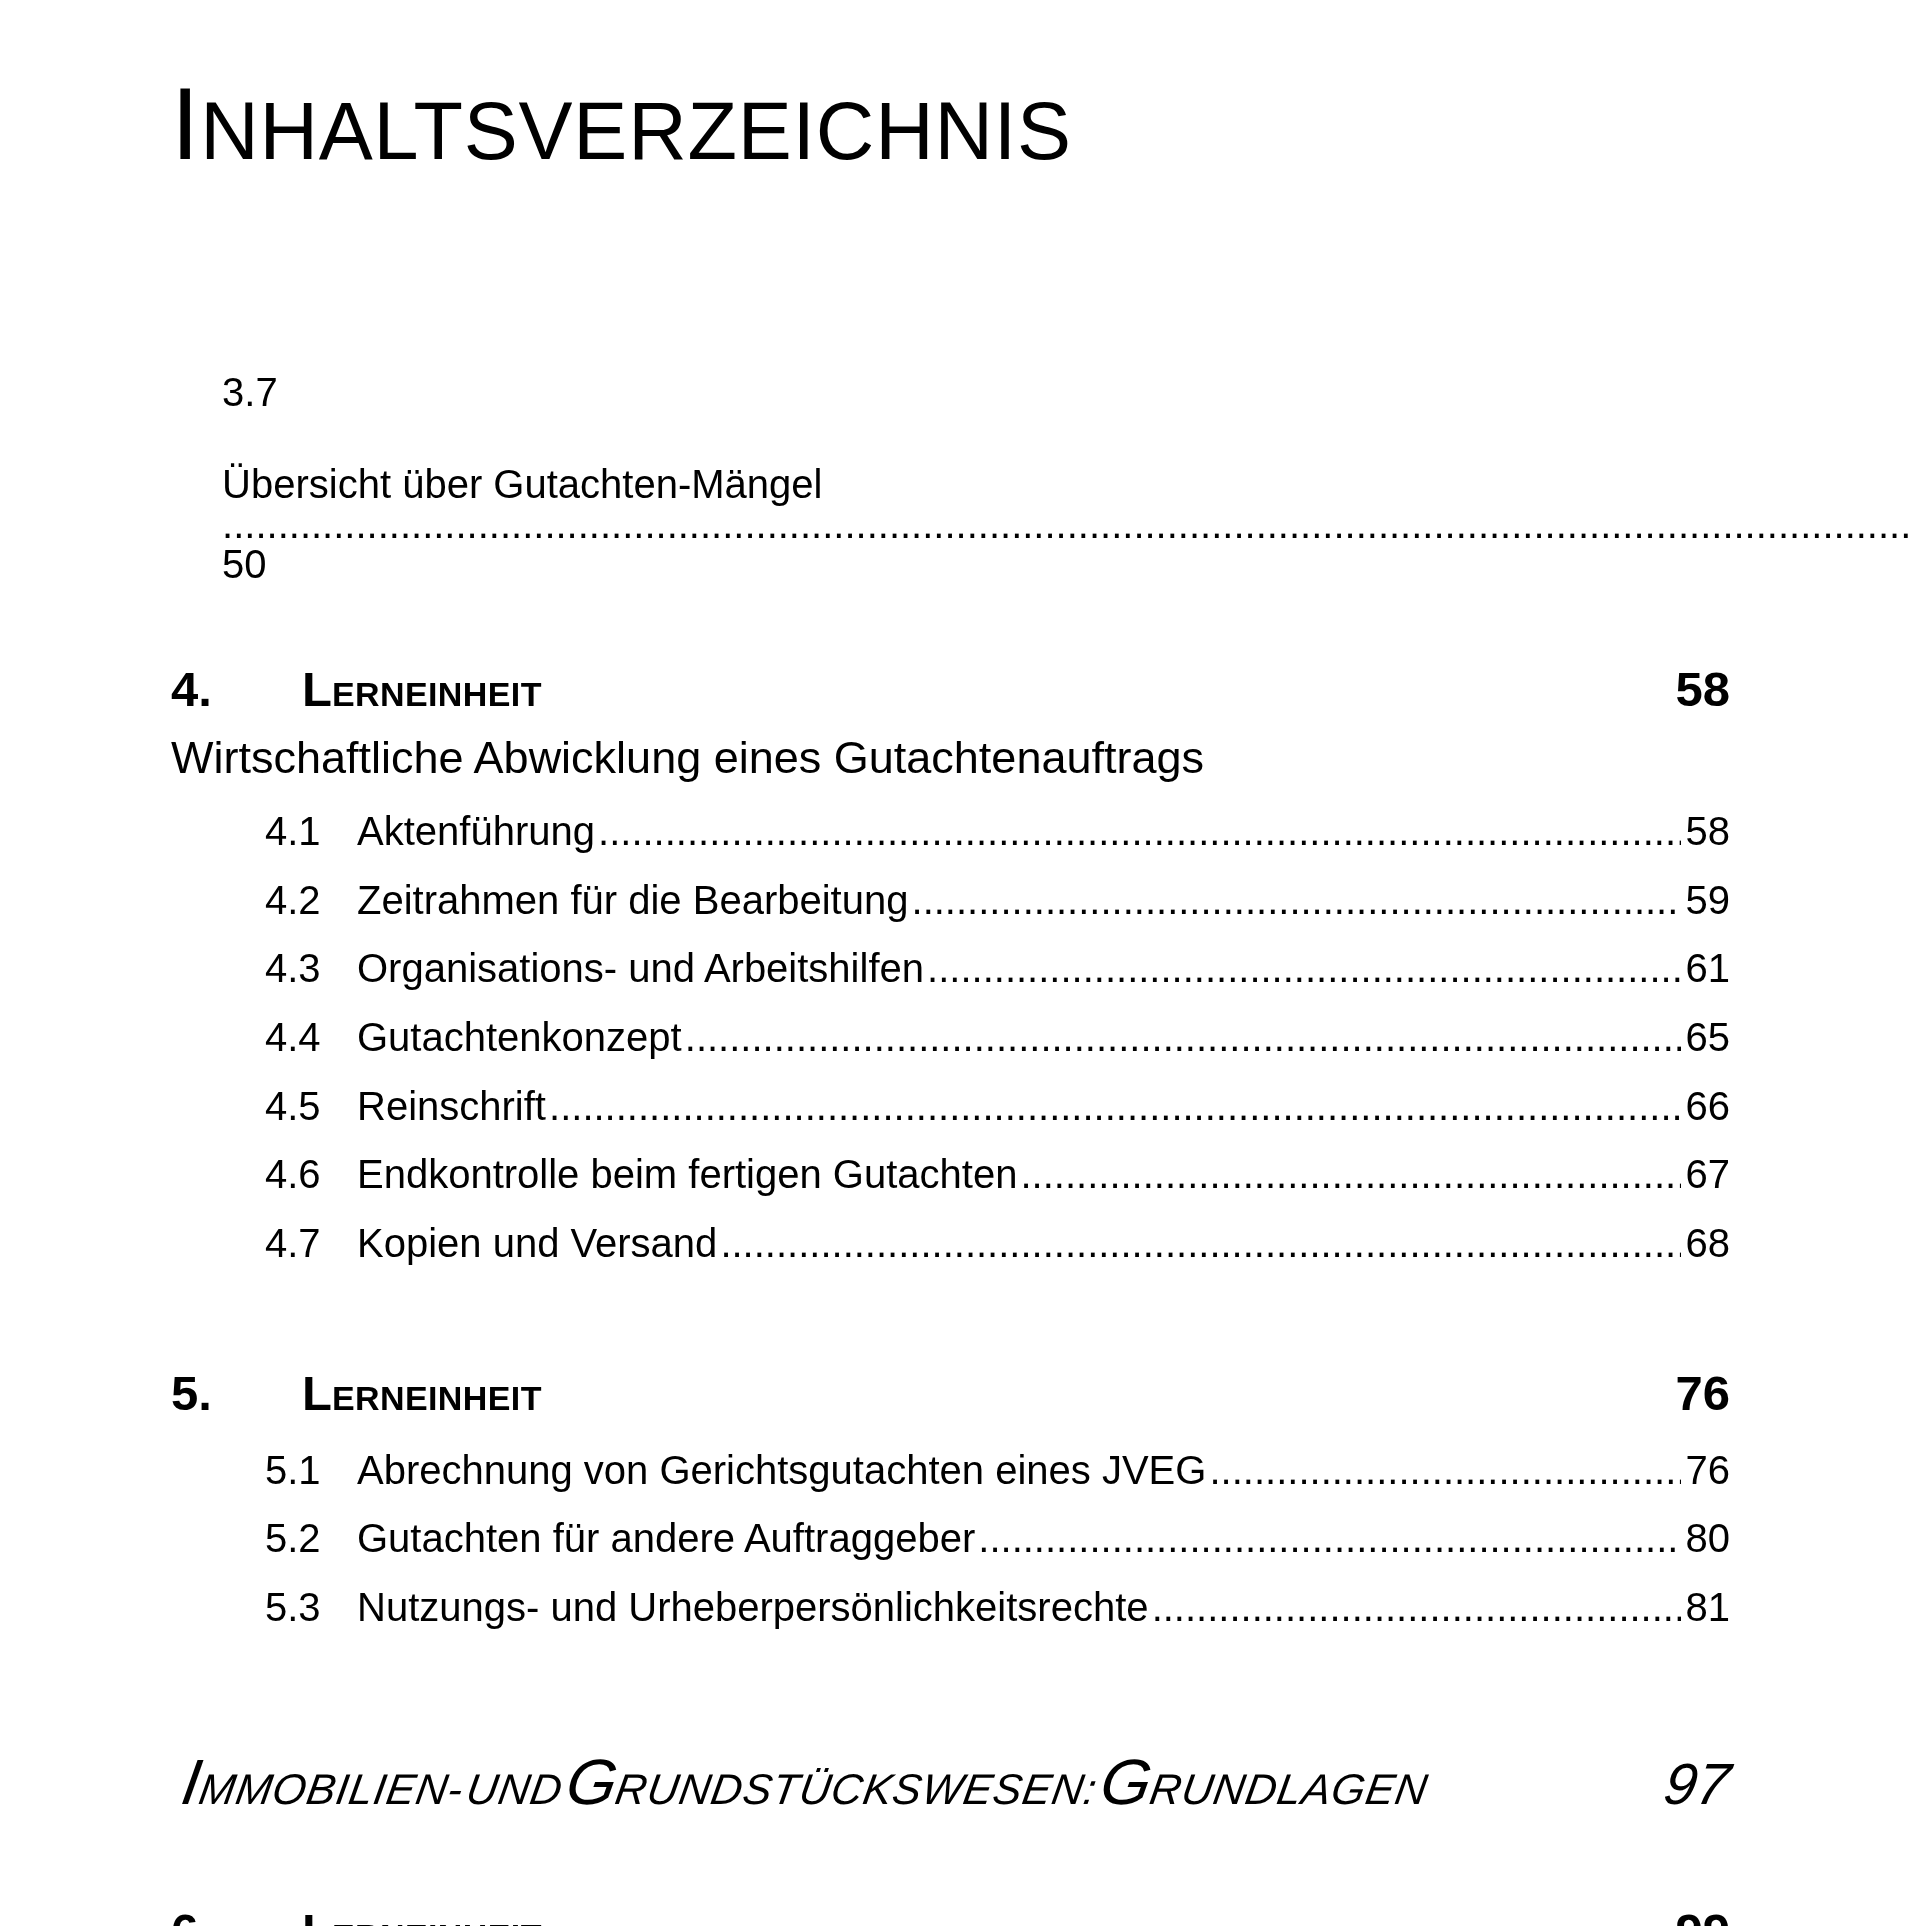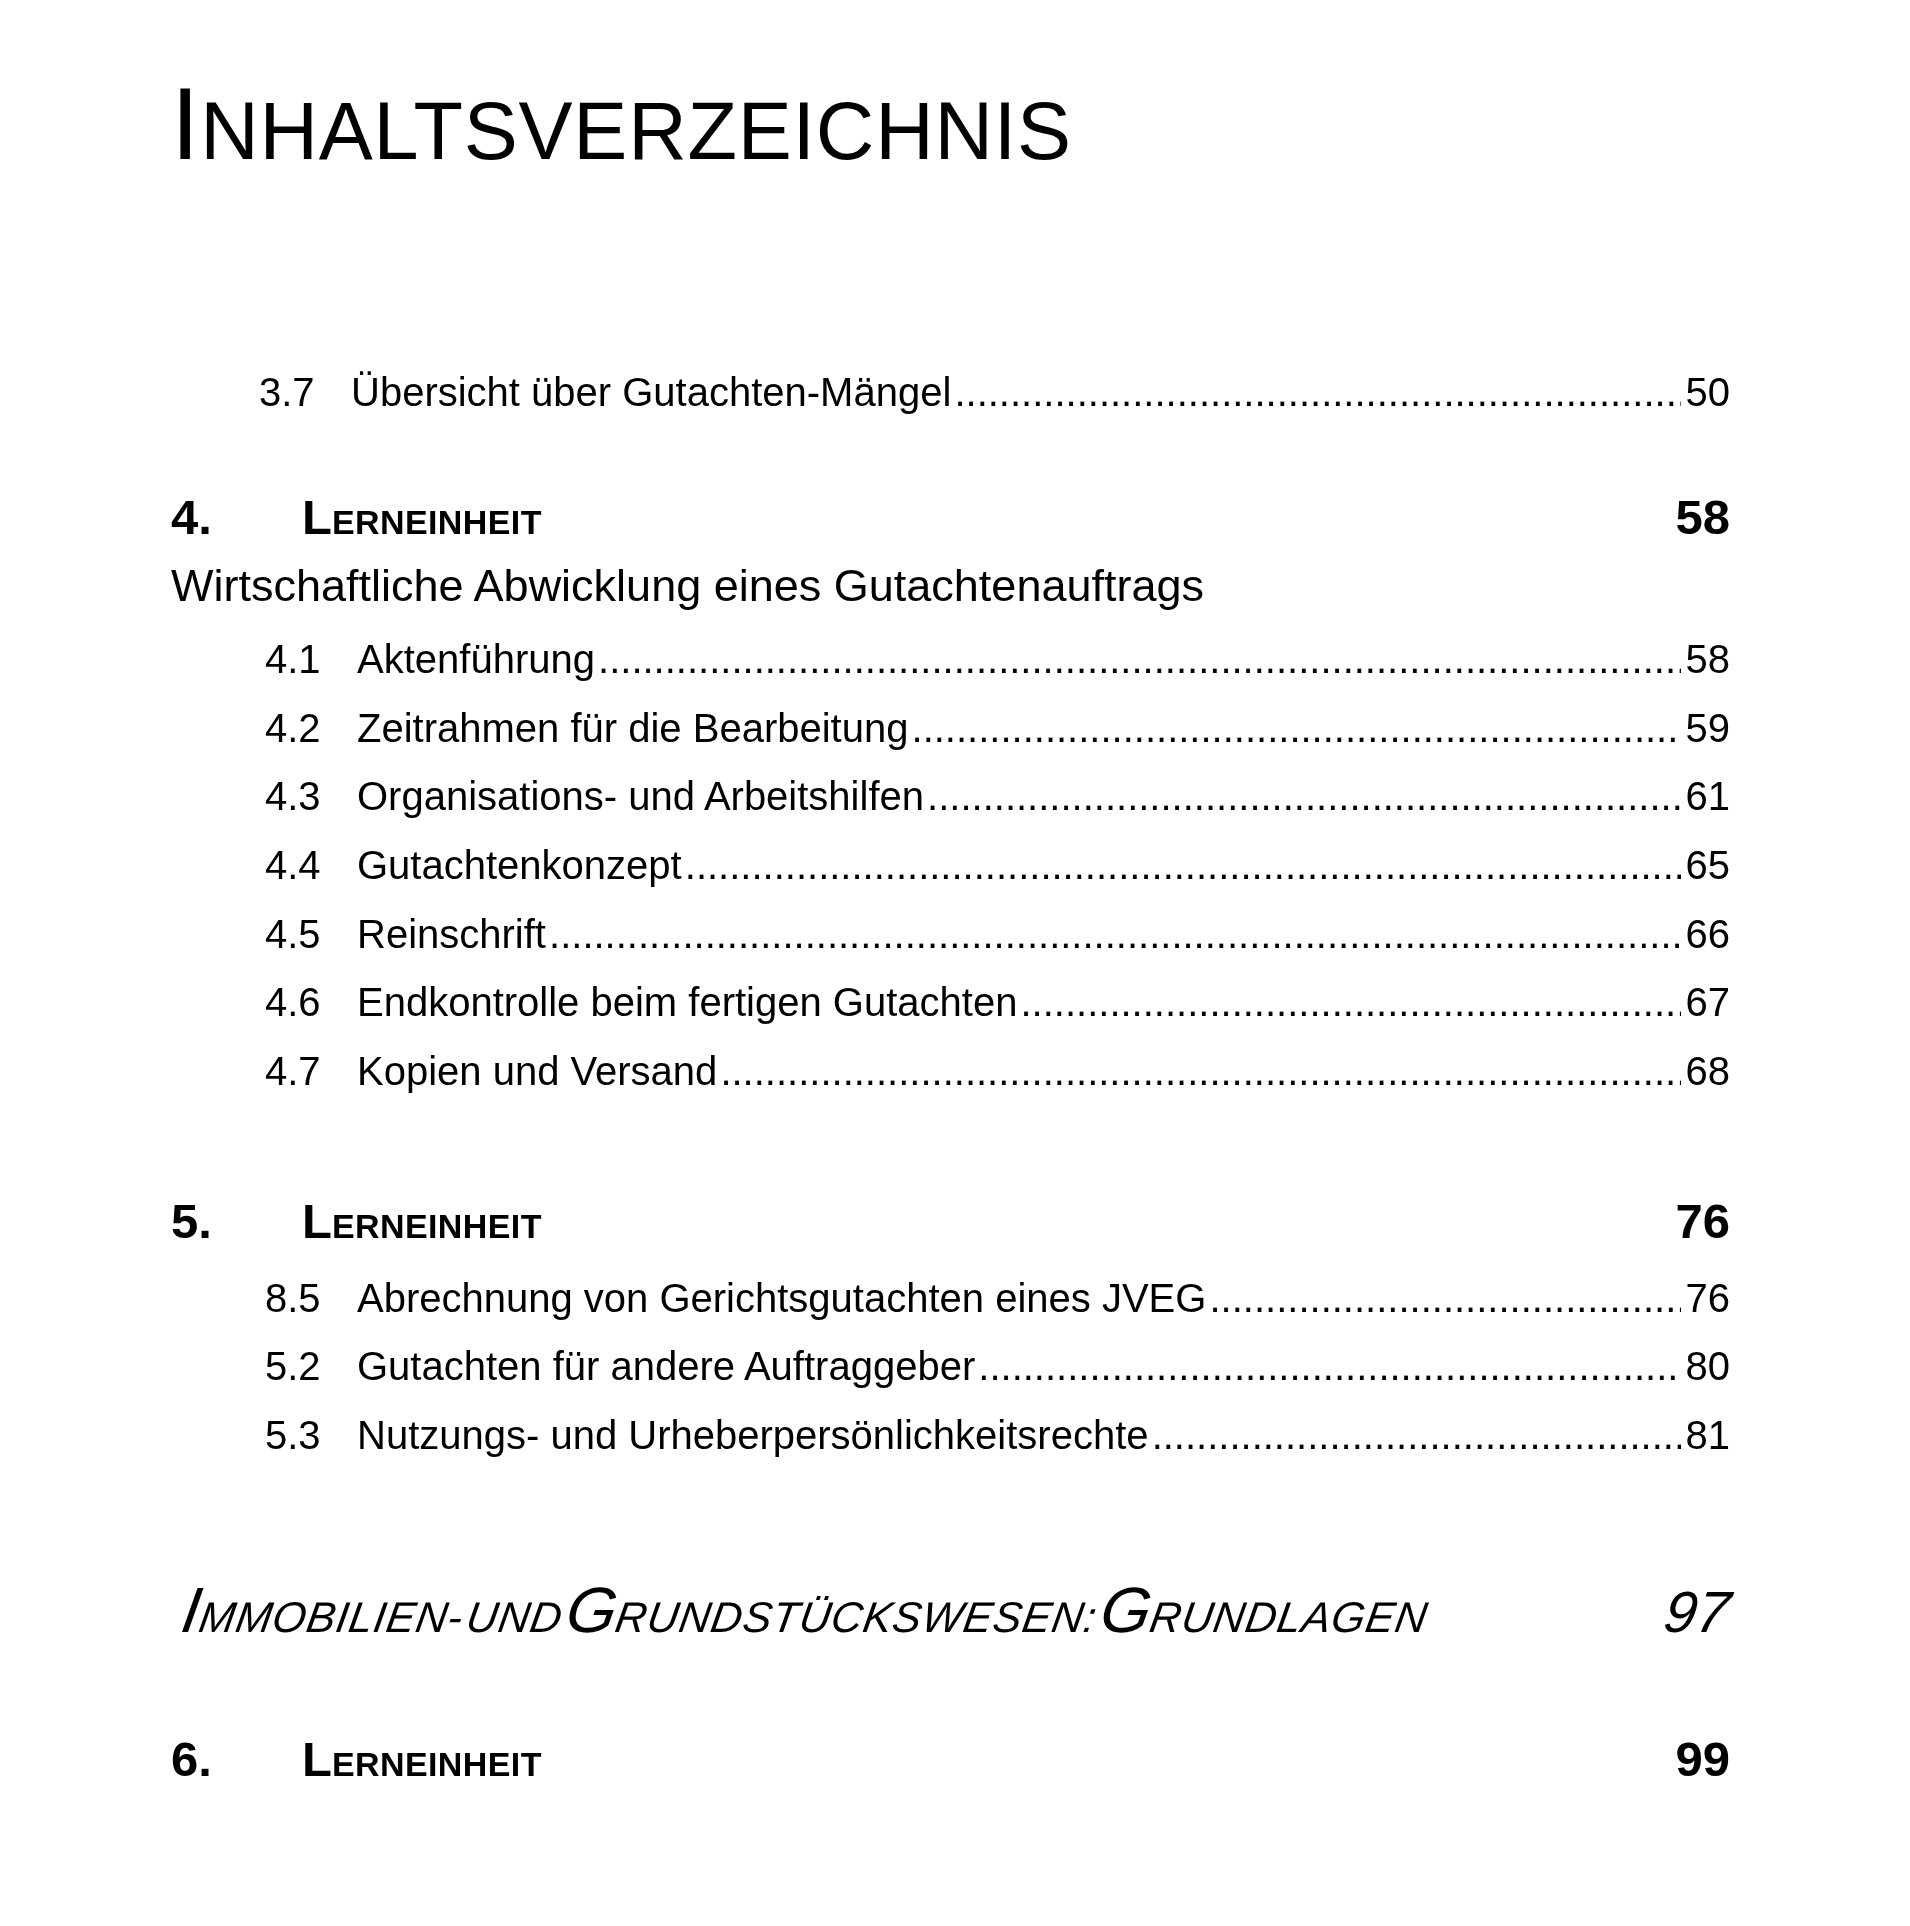--- a/index.html
+++ b/index.html
@@ -46,21 +46,21 @@
   
   .entries { margin-left: 94px; }
   .toc2 {
     font-size: 40px;
     line-height: 1;
     padding: 14.3px 0;
   }
   .toc2 .num { flex: 0 0 92px; }
   .toc2 .label { flex: 0 1 auto; white-space: nowrap; }
 
-  .orphan { margin-top: 183px; margin-left: 88px; }
+  .orphan { margin-top: 183px; margin-left: 48px; flex-direction: column; }
 
   
   .toc1 {
     font-weight: bold;
     font-size: 49px;
     line-height: 1;
     white-space: nowrap;
   }
   .toc1 .num { flex: 0 0 131px; }
   .sc-rest { font-size: 34px; letter-spacing: 0.4px; }
@@ -165,21 +165,21 @@
 
   <div class="sec5">
     <div class="toc1 row">
       <span class="num">5.</span>
       <span class="hword"><span>L</span><span class="sc-rest">ERNEINHEIT</span></span>
       <span class="spacer"></span>
       <span class="pg">76</span>
     </div>
     <div class="entries sec-entries">
       <div class="toc2 row">
-        <span class="num">8.5</span>
+        <span class="num">5.1</span>
         <span class="label">Abrechnung von Gerichtsgutachten eines JVEG</span>
         <span class="dots"></span>
         <span class="pg">76</span>
       </div>
       <div class="toc2 row">
         <span class="num">5.2</span>
         <span class="label">Gutachten für andere Auftraggeber</span>
         <span class="dots"></span>
         <span class="pg">80</span>
       </div>

